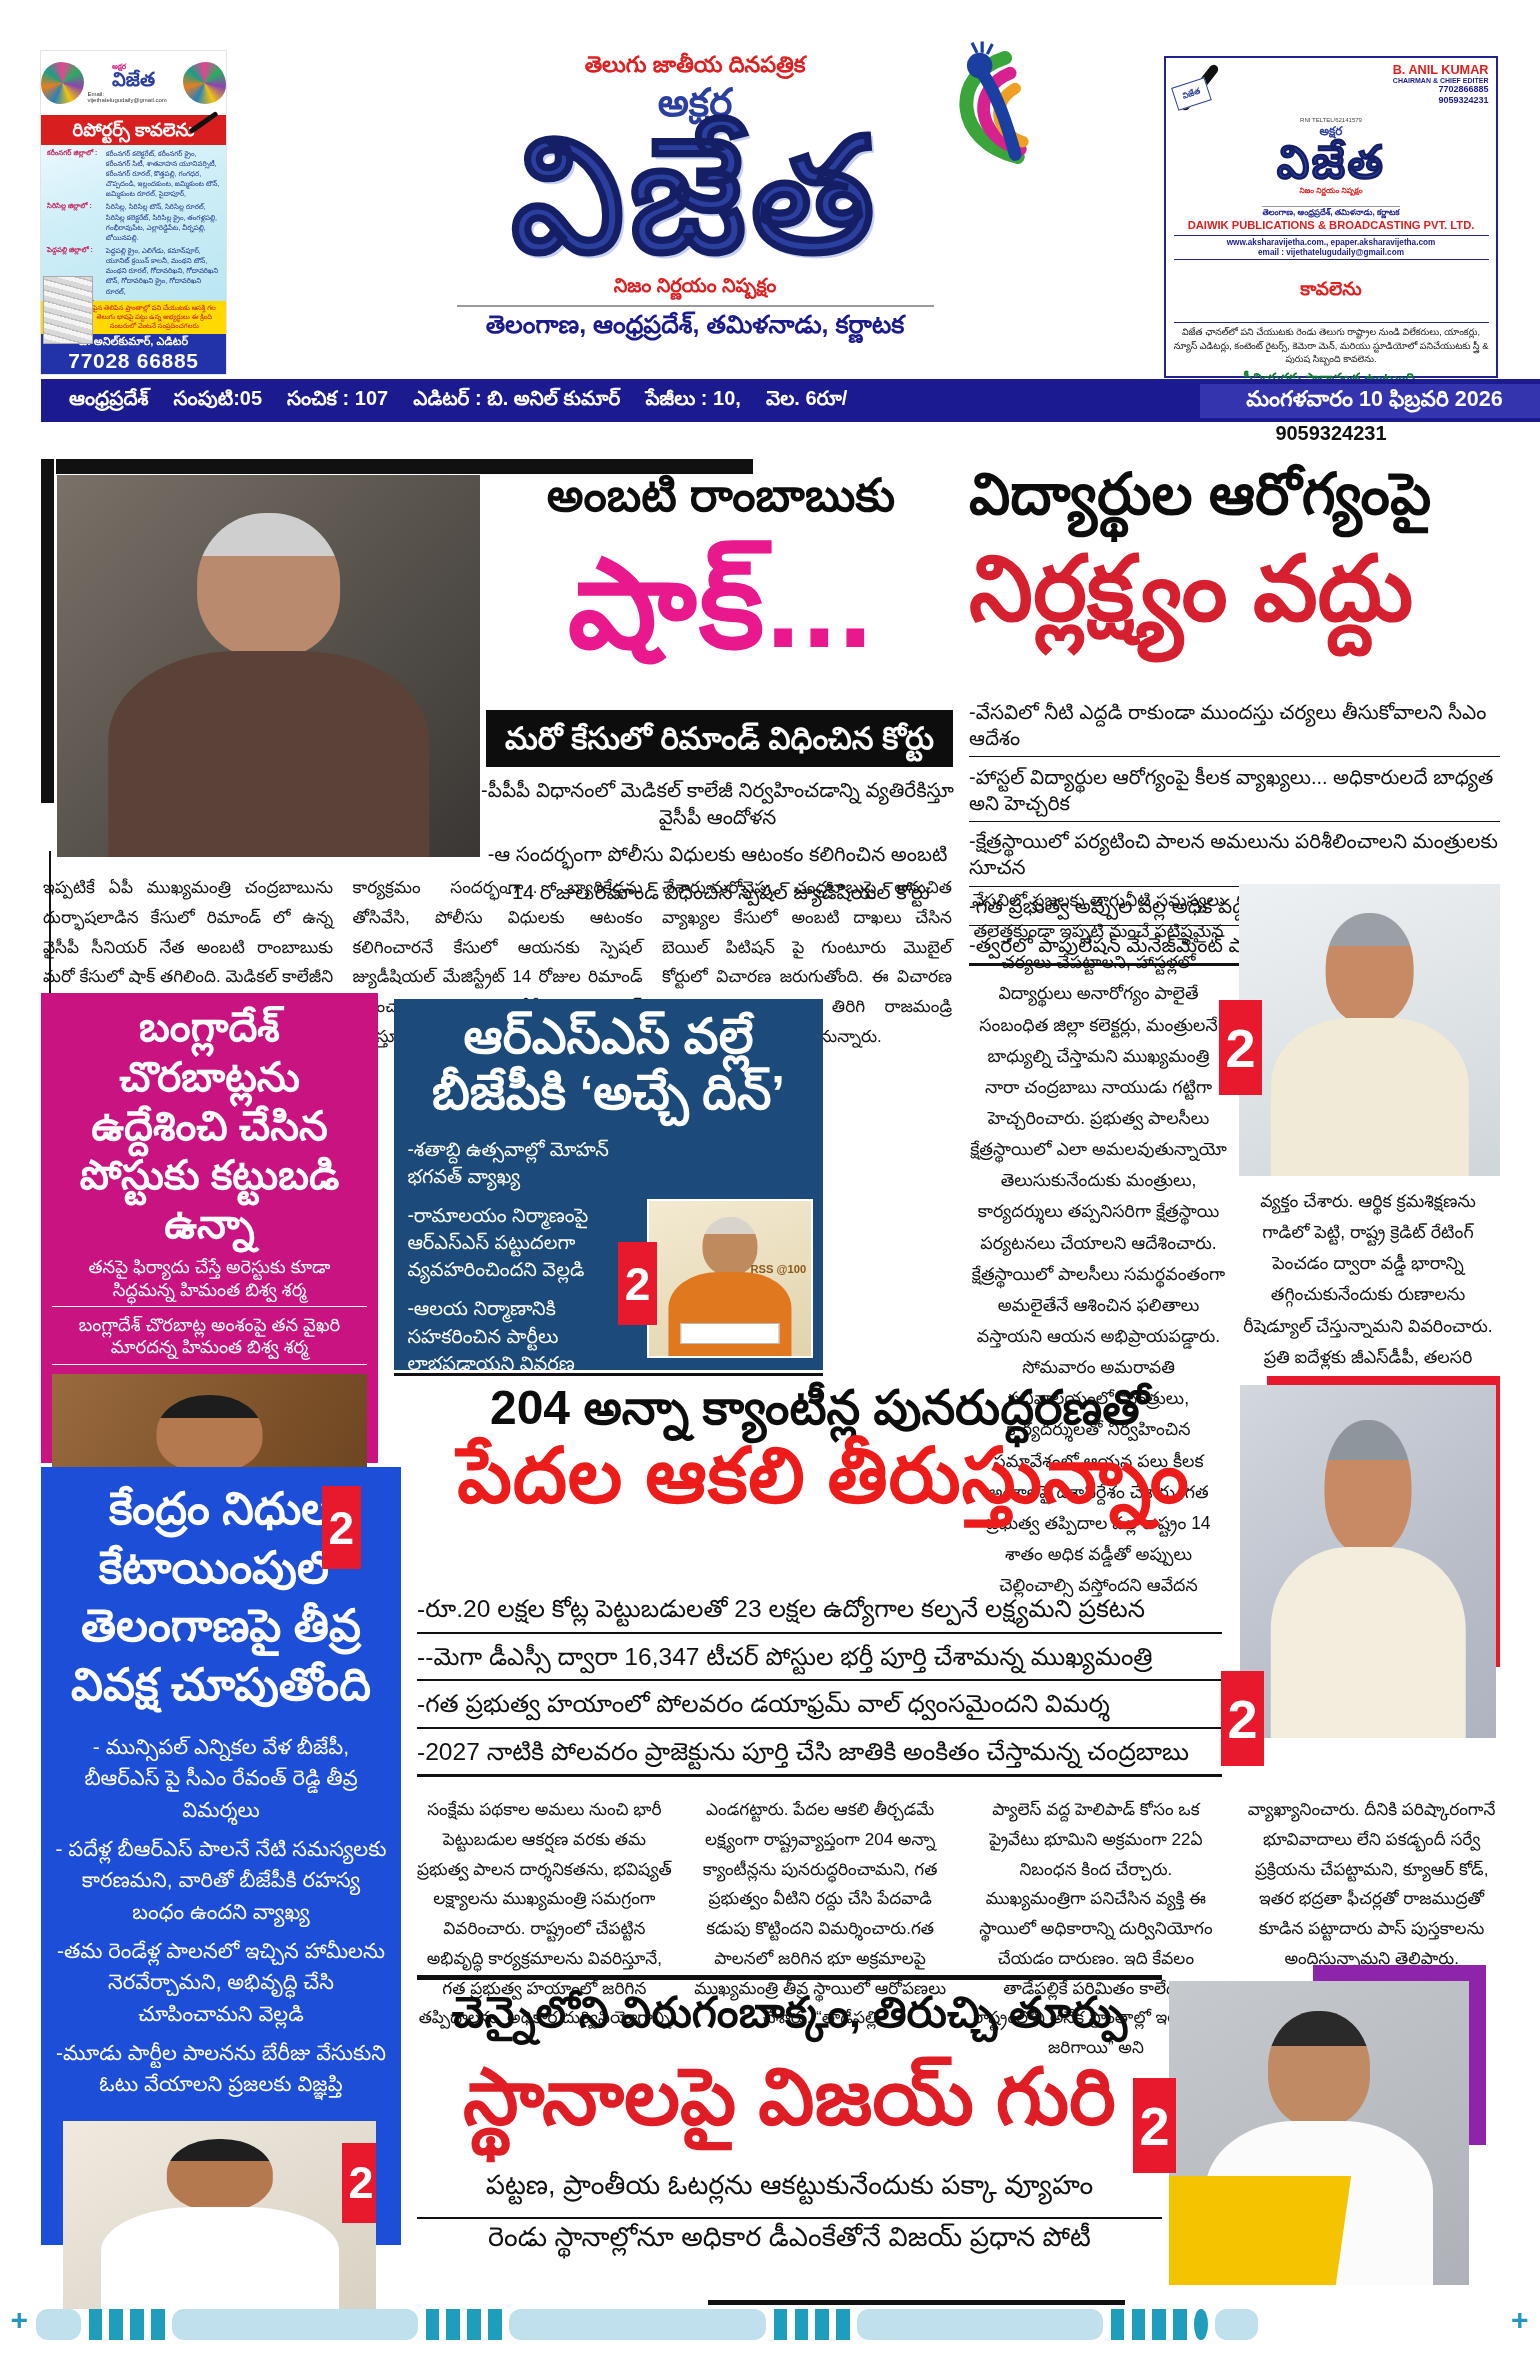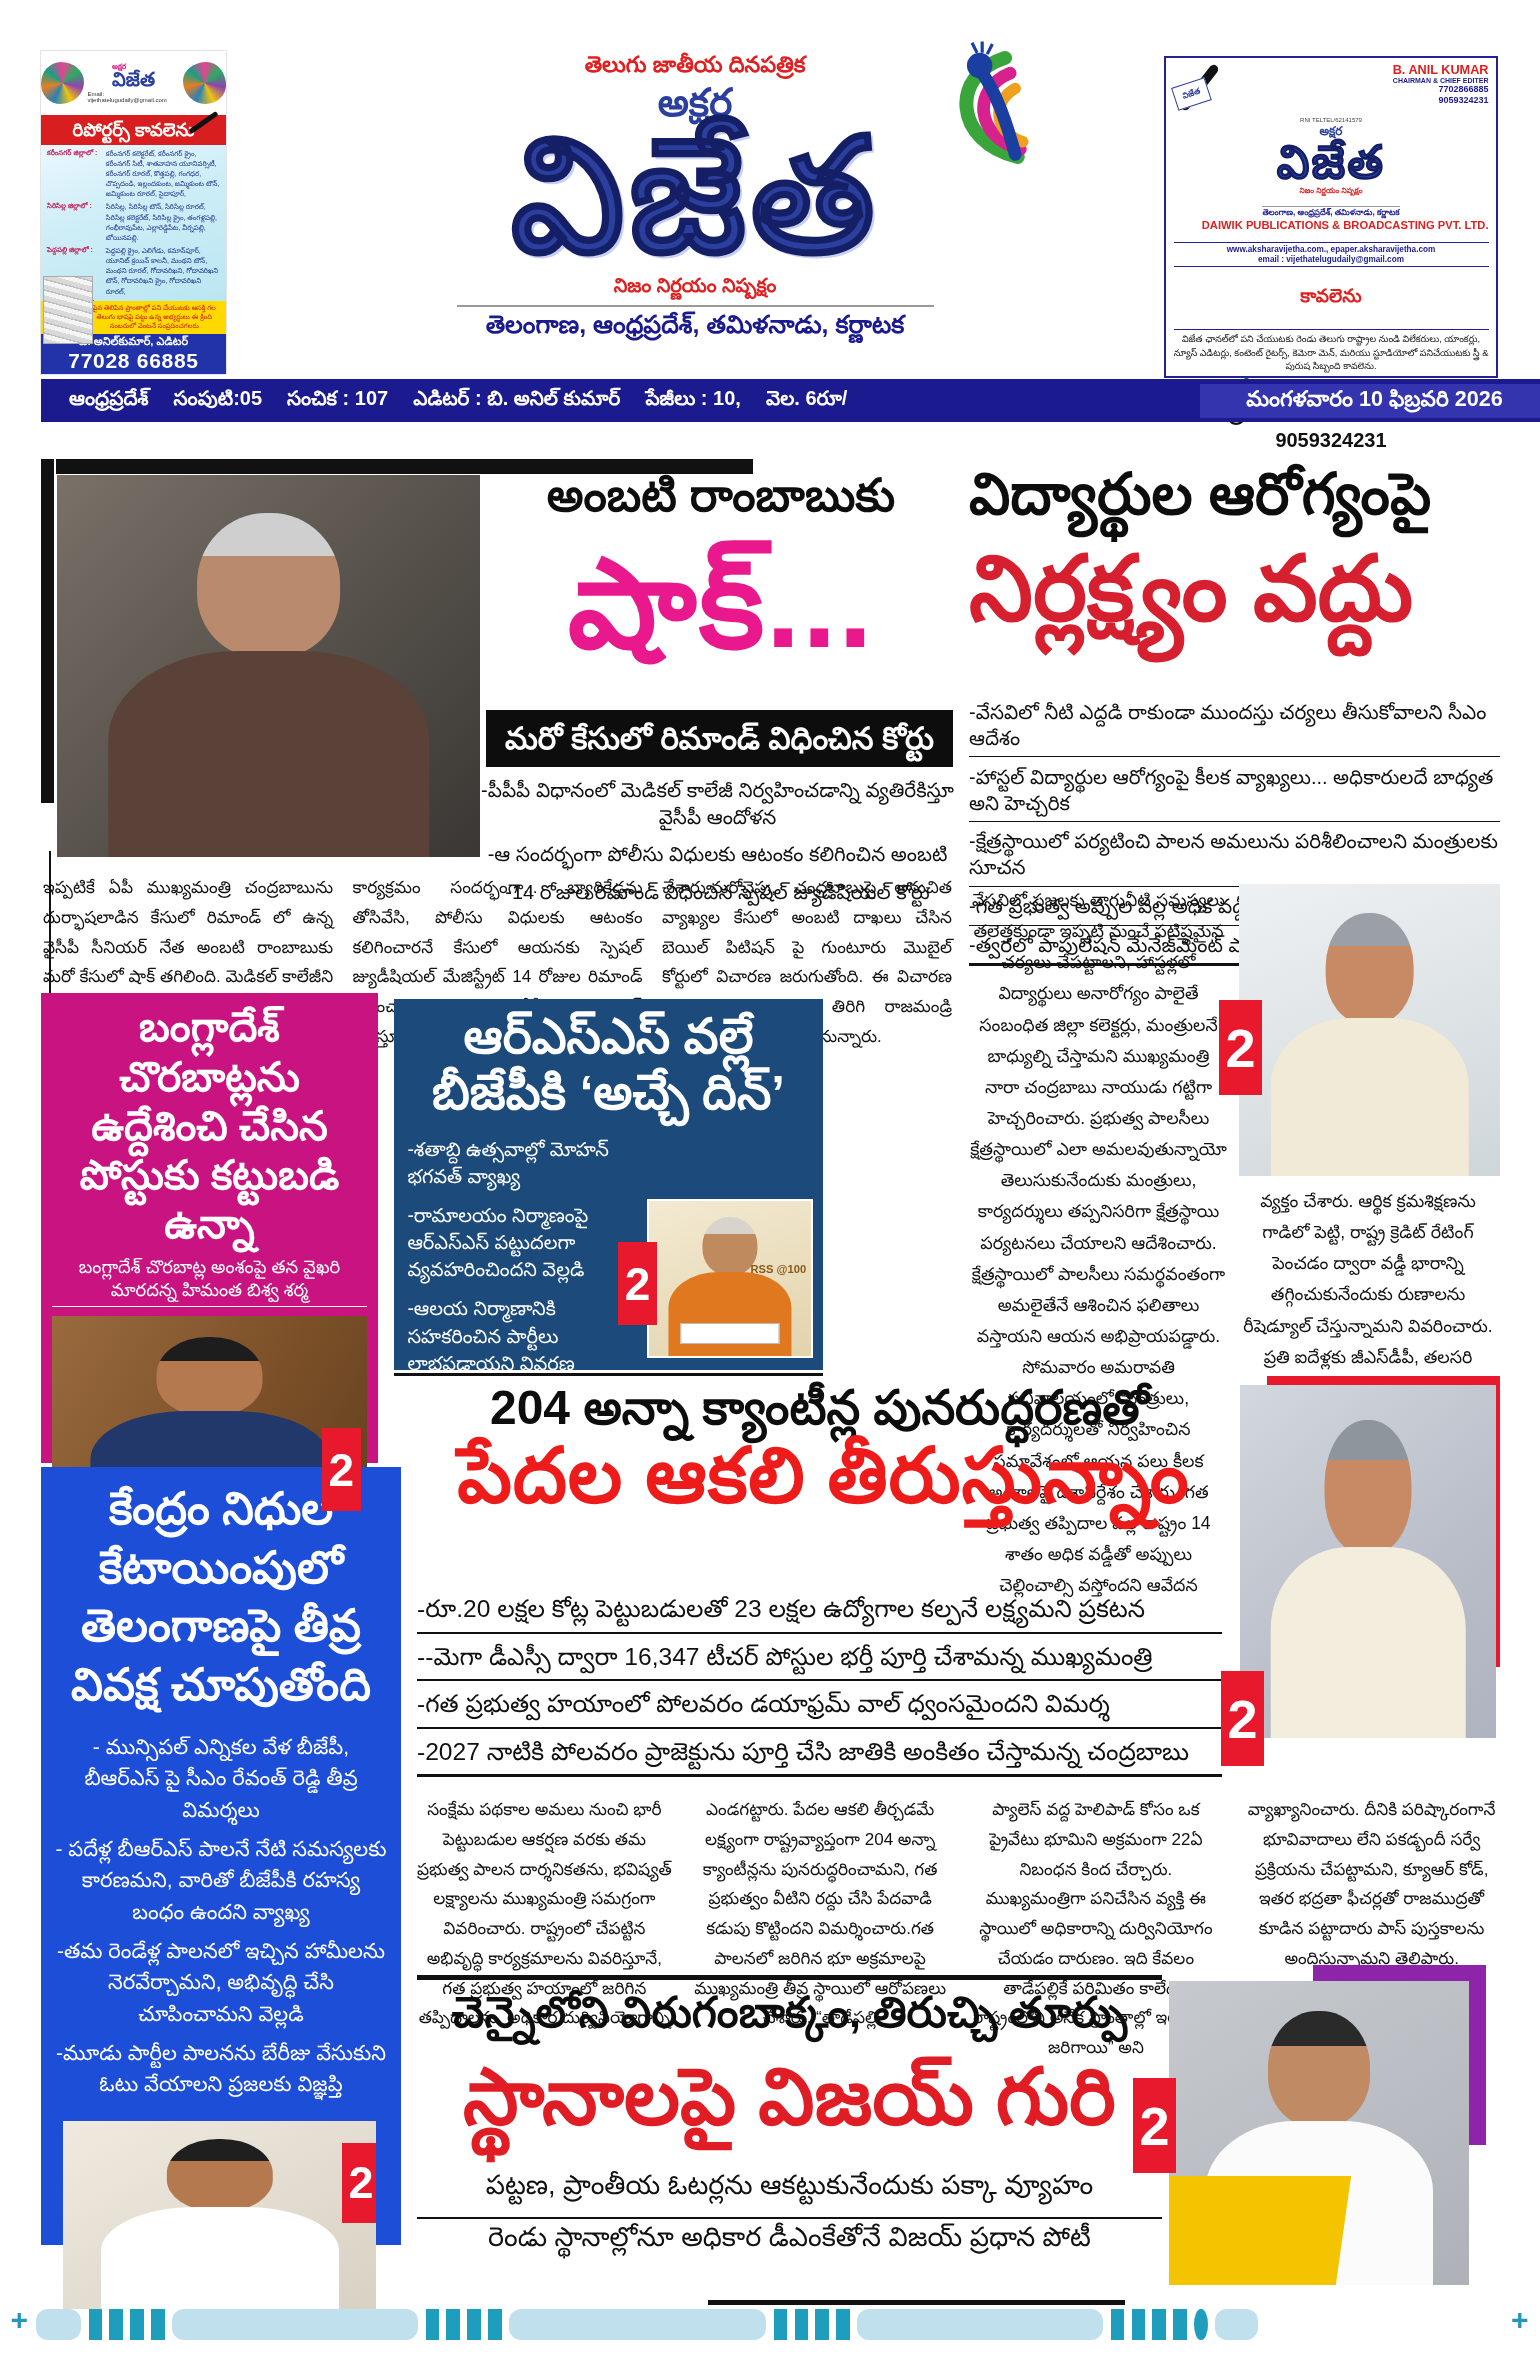--- a/index.html
+++ b/index.html
@@ -40,21 +40,21 @@
   .mic-icon .stick{position:absolute;left:21px;top:-3px;width:9px;height:55px;background:#111;transform:rotate(38deg);border-radius:4.5px;}
   .mic-icon .card{position:absolute;left:0;top:19.4px;width:33px;height:22.4px;background:#fff;border:1.5px solid #2b3f9e;color:#2b3f9e;font-weight:bold;font-size:8.2px;text-align:center;line-height:21px;transform:rotate(-18deg);}
   .rad-name{color:#e02020;font-weight:bold;font-size:12.7px;text-align:right;}
   .rad-role{color:#1b1b8f;font-size:7px;text-align:right;font-weight:bold;}
   .rad-ph{color:#1b1b8f;font-size:9px;font-weight:bold;text-align:right;line-height:1.3;}
   .rad-rni{color:#444;font-size:6px;}
   .rad-prefix{color:#2b3f9e;font-weight:bold;font-size:12px;}
   .rad-title{color:#2b3f9e;font-weight:900;font-size:46px;line-height:.95;letter-spacing:2.2px;-webkit-text-stroke:1.1px #151f66;}
   .rad-slogan{color:#e02020;font-size:7.5px;font-weight:bold;margin-top:1.5px;}
   .rad-regions{color:#1b1b8f;font-size:8.2px;font-weight:bold;border-top:0.7px solid #999;display:inline-block;padding-top:1.5px;}
-  .rad-co{color:#e02020;font-weight:bold;font-size:11.2px;border-bottom:1.5px solid #23238f;padding-bottom:11px;text-align:right;}
+  .rad-co{color:#e02020;font-weight:bold;font-size:11.2px;border-bottom:1.5px solid #23238f;padding-bottom:4px;}
   .rad-web{color:#1b1b8f;font-weight:bold;font-size:8.2px;margin-top:1.5px;}
   .rad-want{color:#e02020;font-weight:bold;font-size:18.6px;border-top:1.5px solid #23238f;border-bottom:1.5px solid #23238f;margin-top:2.2px;padding:18px 0;}
   .rad-body{color:#111;font-size:9.3px;line-height:1.45;margin-top:3px;}
   .rad-snr{color:#0a7a2a;font-weight:bold;font-size:14px;margin-top:3px;}
   .rad-contact{color:#111;font-weight:bold;font-size:20px;border-top:1.5px solid #23238f;margin-top:2.2px;padding-top:1.5px;}
   
   #dateline{left:41px;top:379px;width:1516px;height:43px;background:#1b1b8f;color:#fff;display:flex;align-items:center;font-size:20px;font-weight:bold;padding-left:28px;box-sizing:border-box;}
   #dateline span{margin-right:25px;}
   .date-panel{position:absolute;right:7.5px;top:4.5px;bottom:4.5px;width:350px;background:#3434ae;display:flex;align-items:center;justify-content:center;font-size:21.6px;}
   
@@ -245,20 +245,21 @@
     <div class="sbullet">-గత ప్రభుత్వ అప్పుల వల్ల అధిక వడ్డీలు చెల్లిస్తున్నామని వెల్లడి</div>
     <div class="sbullet last">-త్వరలో పాపులేషన్ మేనేజ్‌మెంట్ పాలసీ తీసుకురానున్నట్లు ప్రకటన</div>
   </div>
   <div class="abs colcenter" id="stu-col1">వేసవిలో ప్రజలకు తాగునీటి సమస్యలు తలెత్తకుండా ఇప్పటి నుంచే పటిష్టమైన చర్యలు చేపట్టాలని, హాస్టళ్లలో విద్యార్థులు అనారోగ్యం పాలైతే సంబంధిత జిల్లా కలెక్టర్లు, మంత్రులనే బాధ్యుల్ని చేస్తామని ముఖ్యమంత్రి నారా చంద్రబాబు నాయుడు గట్టిగా హెచ్చరించారు. ప్రభుత్వ పాలసీలు క్షేత్రస్థాయిలో ఎలా అమలవుతున్నాయో తెలుసుకునేందుకు మంత్రులు, కార్యదర్శులు తప్పనిసరిగా క్షేత్రస్థాయి పర్యటనలు చేయాలని ఆదేశించారు. క్షేత్రస్థాయిలో పాలసీలు సమర్థవంతంగా అమలైతేనే ఆశించిన ఫలితాలు వస్తాయని ఆయన అభిప్రాయపడ్డారు. సోమవారం అమరావతి సచివాలయంలో మంత్రులు, కార్యదర్శులతో నిర్వహించిన సమావేశంలో ఆయన పలు కీలక అంశాలపై దిశానిర్దేశం చేశారు. గత ప్రభుత్వ తప్పిదాల వల్ల రాష్ట్రం 14 శాతం అధిక వడ్డీతో అప్పులు చెల్లించాల్సి వస్తోందని ఆవేదన</div>
   <div class="photo" style="left:1239px;top:884px;width:261px;height:292px;--bg:linear-gradient(160deg,#eef1f3,#cfd6da);--hair:#9aa0a6;--skin:#c88a64;--shirt:#f0ead6;"></div>
   <div class="badge2" style="left:1219px;top:1000px;">2</div>
   <div class="abs colcenter" id="stu-col2">వ్యక్తం చేశారు. ఆర్థిక క్రమశిక్షణను గాడిలో పెట్టి, రాష్ట్ర క్రెడిట్ రేటింగ్ పెంచడం ద్వారా వడ్డీ భారాన్ని తగ్గించుకునేందుకు రుణాలను రీషెడ్యూల్ చేస్తున్నామని వివరించారు. ప్రతి ఐదేళ్లకు జీఎస్‌డీపీ, తలసరి ఆదాయం రెట్టింపు కావాలన్నదే ప్రభుత్వ లక్ష్యమని స్పష్టం చేశారు.</div>
 
   <div class="abs" id="mag-box">
     <div id="mag-head">బంగ్లాదేశ్ చొరబాట్లను ఉద్దేశించి చేసిన పోస్టుకు కట్టుబడి ఉన్నా</div>
+    <div class="mag-sub">తనపై ఫిర్యాదు చేస్తే అరెస్టుకు కూడా సిద్ధమన్న హిమంత బిశ్వ శర్మ</div>
     <div class="mag-sub">బంగ్లాదేశ్ చొరబాట్ల అంశంపై తన వైఖరి మారదన్న హిమంత బిశ్వ శర్మ</div>
     <div class="photo" style="position:relative;left:0;top:9px;width:100%;height:207px;--bg:linear-gradient(120deg,#9a6a3e,#7b5028 60%,#64401f);--hair:#1d1d1d;--skin:#b5794f;--shirt:#22386a;">
       <div class="badge2" style="right:6px;bottom:12px;width:39px;height:83px;font-size:46px;">2</div>
     </div>
   </div>
 
   <div class="abs" id="rss-box">
     <div id="rss-head">ఆర్ఎస్ఎస్ వల్లే బీజేపీకి ‘అచ్చే దిన్’</div>
     <div id="rss-bullets">
       <div>-శతాబ్ది ఉత్సవాల్లో మోహన్ భగవత్ వ్యాఖ్య</div>

